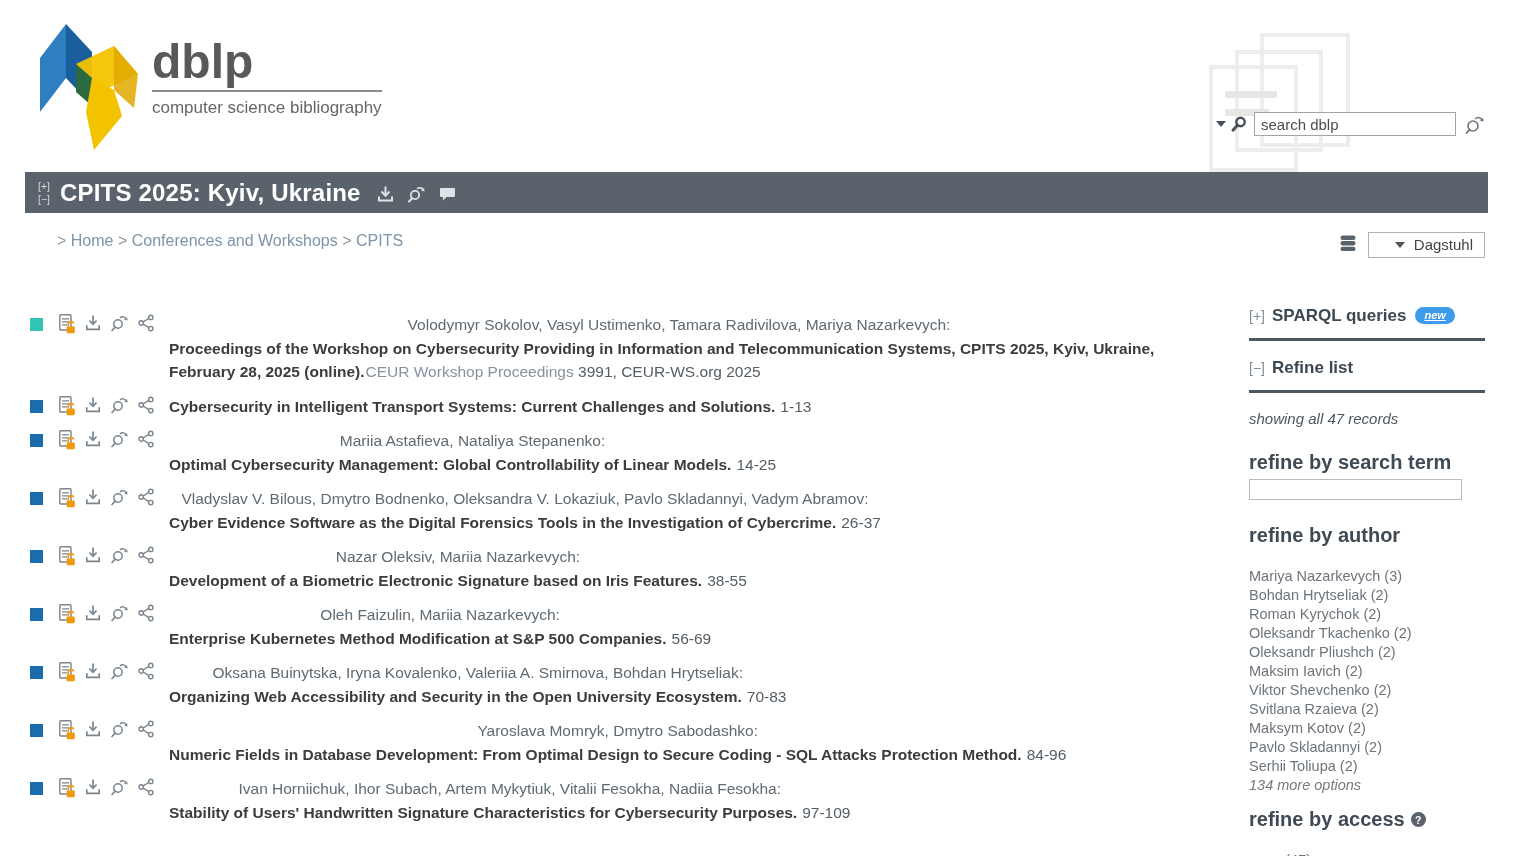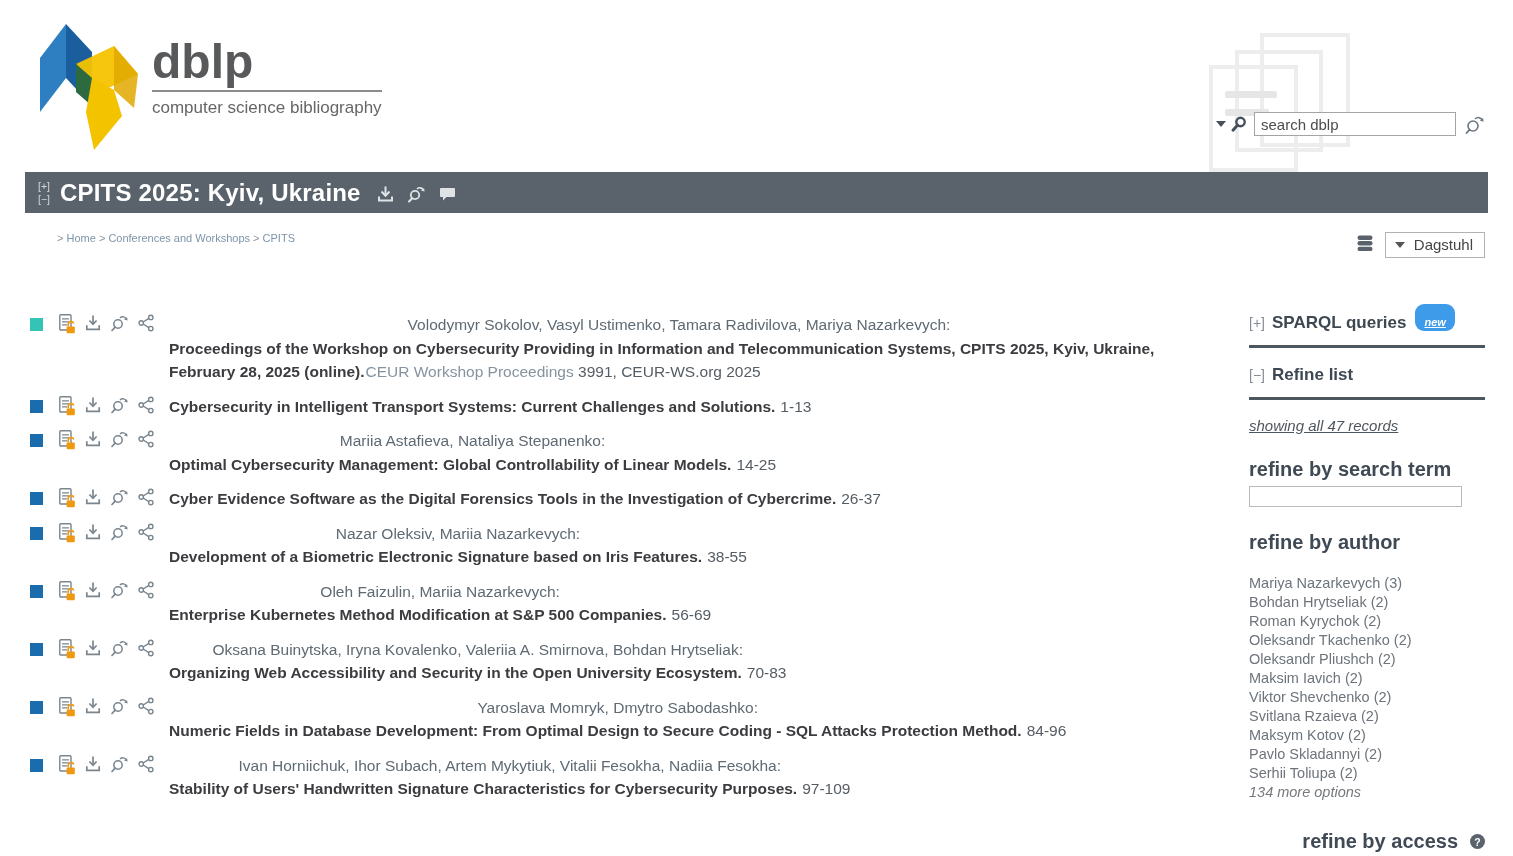--- a/index.html
+++ b/index.html
@@ -25,24 +25,24 @@
 
   
   .title-bar { position:absolute; left:25px; right:25px; top:172px; height:41px; background:#5a636c; display:flex; align-items:center; z-index:6; }
   .fold { display:flex; flex-direction:column; margin:0 10px 0 13px; font-size:10.5px; color:#d4d8db; line-height:1.15; }
   .bar-title { color:#fff; font-size:24px; font-weight:bold; margin-right:16px; letter-spacing:0.2px; }
   .bar-icons { display:flex; align-items:center; gap:13px; margin-top:3px; }
   .bar-icons a { display:inline-flex; cursor:pointer; }
 
   
   .crumb-row { position:absolute; left:25px; right:25px; top:232px; }
-  .breadcrumb { margin-left:32px; font-size:11px; color:#8b959e; }
+  .breadcrumb { margin-left:32px; font-size:16px; color:#8b959e; }
   .breadcrumb a { color:#7d94aa; text-decoration:none; cursor:pointer; }
   .crumb-right { position:absolute; right:3px; top:0; display:flex; align-items:center; gap:11px; }
-  .dagstuhl-box { display:inline-flex; align-items:center; gap:9px; border:1px solid #b2b2b2; background:#fff; padding:3px 11px 4px 9px; cursor:pointer; }
+  .dagstuhl-box { display:inline-flex; align-items:center; gap:9px; border:1px solid #b2b2b2; background:#fff; padding:3px 11px 4px 26px; cursor:pointer; }
   .dagstuhl-box .caret { border-top-color:#555; }
   .dagstuhl-label { font-size:15px; color:#444; }
 
   
   .publ-list { list-style:none; position:absolute; left:30px; top:313px; width:1190px; }
   .publ { display:flex; align-items:flex-start; margin-bottom:11px; }
   .marker { flex:none; width:13px; height:13px; margin-top:5px; }
   .row-icons { display:flex; gap:9px; margin-left:16px; margin-top:1px; flex:none; }
   .row-icons a { display:inline-flex; cursor:pointer; }
   .cite { margin-left:15px; font-size:15.5px; line-height:23.5px; max-width:1020px; }
@@ -51,30 +51,30 @@
   .ptitle { font-weight:bold; color:#3c3c40; cursor:pointer; }
   .pages { color:#555d64; margin-left:5px; }
   .venue { color:#8593a0; text-decoration:none; margin-left:1px; cursor:pointer; }
   .venuerest { color:#555d64; }
 
   
   .sidebar { position:absolute; right:28px; top:306px; width:236px; }
   .side-head { display:flex; align-items:baseline; gap:7px; }
   .side-prefix { font-size:14px; color:#828c94; }
   .side-title { font-size:17px; font-weight:bold; color:#3d4852; }
-  .badge-new { background:#3d9be9; color:#fff; font-size:11px; font-style:italic; font-weight:bold; padding:12px 9px 3px; border-radius:9px; margin-left:2px; position:relative; top:-2px; cursor:pointer;text-decoration:underline; }
+  .badge-new { background:#3d9be9; color:#fff; font-size:11px; font-style:italic; font-weight:bold; padding:2px 9px 3px; border-radius:9px; margin-left:2px; position:relative; top:-2px; cursor:pointer;text-decoration:underline; }
   .side-rule { height:3px; background:#4d5760; border:0; margin-top:12px; }
   .rl-row { margin-top:17px; }
-  .showing { margin-top:17px; font-size:15px; font-style:italic; color:#4f575e;text-decoration:underline; }
+  .showing { margin-top:17px; font-size:15px; font-style:italic; color:#4f575e; }
   .refine-head { margin-top:24px; font-size:20px; font-weight:bold; color:#3f4a55; }
   .refine-input { margin-top:5px; width:213px; height:21px; border:1px solid #b6bcc0; background:#fff; font-size:13px; padding:0 4px; }
   .refine-options { margin-top:20px; }
   .refine-options a { display:block; font-size:14.5px; line-height:19px; color:#6d747b; text-decoration:none; cursor:pointer; }
   .more-options { font-size:14.5px; line-height:19px; font-style:italic; color:#75797d; cursor:pointer; }
-  .access-head { margin-top:28px; display:flex; align-items:center; gap:12px;justify-content:flex-end; }
+  .access-head { margin-top:13px; display:flex; align-items:center; gap:6px; }
   .help-dot { width:15px; height:15px; border-radius:50%; background:#5a636c; color:#fff; font-size:10.5px; font-weight:bold; display:inline-flex; align-items:center; justify-content:center; cursor:pointer; }
 </style>
 </head>
 <body>
 
 <div class="page">
 
   <div class="header">
 
     <div class="bg-page" style="left:1260px; top:33px; width:90px; height:114px; z-index:1;"></div>
@@ -319,20 +319,21 @@
         <a>
           <svg width="16" height="18" viewBox="0 0 16 18">
               <circle cx="12.8" cy="3.4" r="2.2" fill="none" stroke="#7a858e" stroke-width="1.4"></circle>
               <circle cx="3.2" cy="9" r="2.2" fill="none" stroke="#7a858e" stroke-width="1.4"></circle>
               <circle cx="12.8" cy="14.6" r="2.2" fill="none" stroke="#7a858e" stroke-width="1.4"></circle>
               <path d="M5.2 8 L10.8 4.4 M5.2 10 L10.8 13.6" stroke="#7a858e" stroke-width="1.4"></path>
             </svg>
         </a>
       </span>
       <div class="cite">
+        <div class="authors"><a>Vladyslav V. Bilous</a>, <a>Dmytro Bodnenko</a>, <a>Oleksandra V. Lokaziuk</a>, <a>Pavlo Skladannyi</a>, <a>Vadym Abramov</a>:</div>
         <div class="titleline"><span class="ptitle">Cyber Evidence Software as the Digital Forensics Tools in the Investigation of Cybercrime.</span><span class="pages">26-37</span></div>
       </div>
     </li>
 
     <li class="publ">
       <span class="marker" style="background: rgb(27, 108, 172);"></span>
       <span class="row-icons">
         <a>
           <svg width="17" height="20" viewBox="0 0 17 20">
               <rect x="0.8" y="0.8" width="11.2" height="15.2" rx="1" fill="none" stroke="#7a858e" stroke-width="1.4"></rect>

